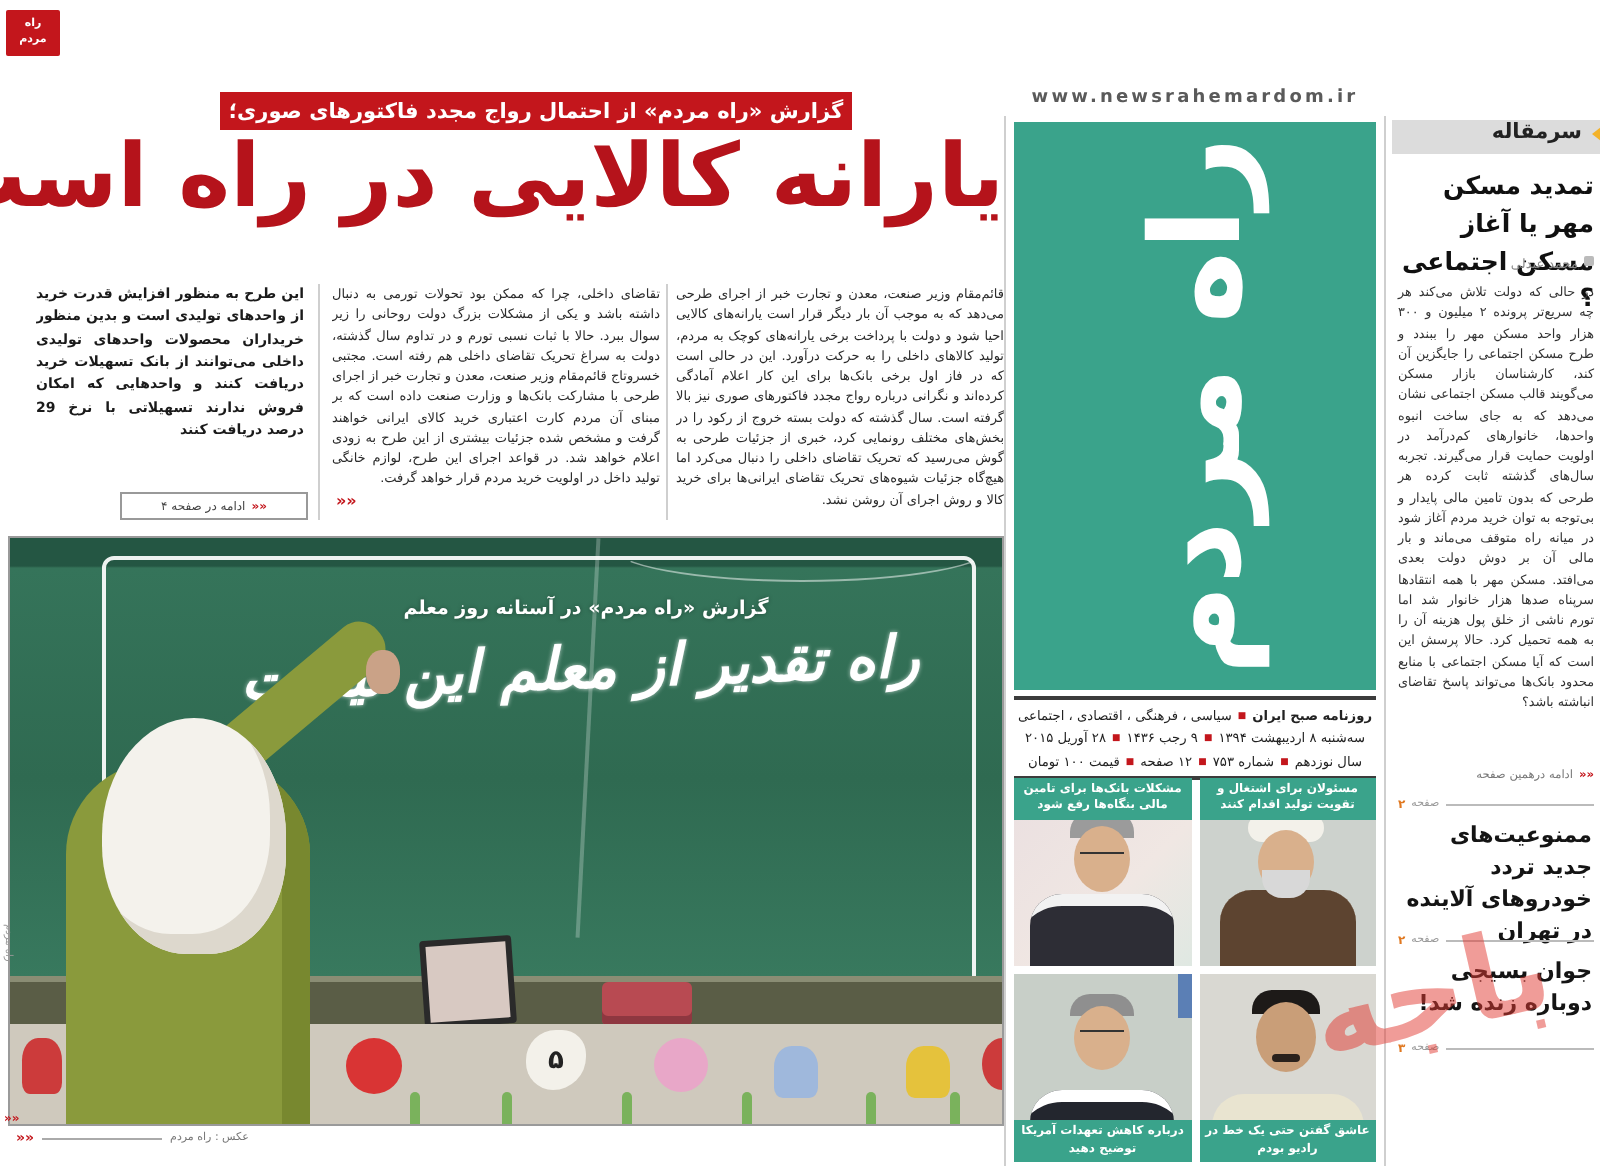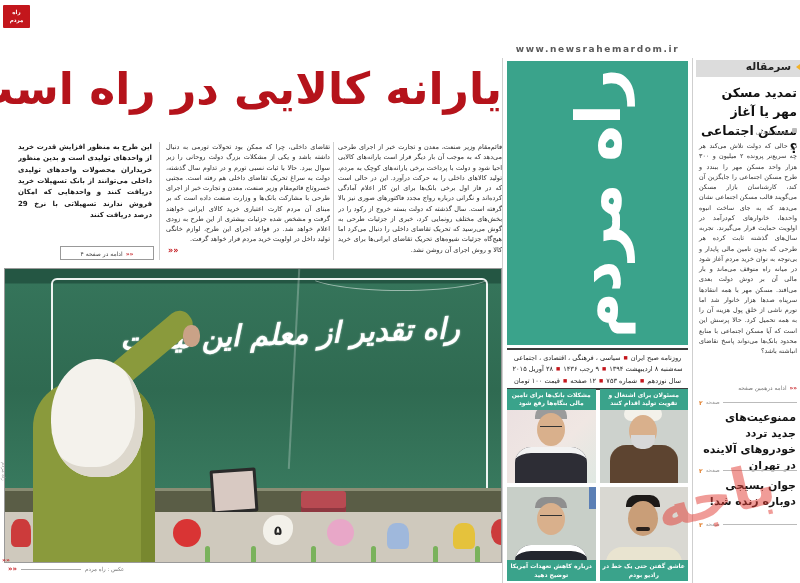--- a/index.html
+++ b/index.html
@@ -72,21 +72,21 @@
 
   
   .website{left:505px;top:44px;width:185px;text-align:center;font-size:9px;font-weight:bold;
            color:#5a5a5a;letter-spacing:1.6px;direction:ltr;font-family:"DejaVu Sans",sans-serif}
   .logo-box{left:507px;top:61px;width:181px;height:284px;background:#3aa38b;overflow:hidden}
   .logo-text{position:absolute;left:50%;top:50%;transform:translate(-50%,-50%) rotate(-90deg);
              color:#fff;font-size:62px;font-weight:bold;white-space:nowrap;letter-spacing:2px}
   .info-strip{left:507px;top:348px;width:181px;height:38px;border-top:2px solid #3c3c3c;border-bottom:2px solid #3c3c3c;
               display:flex;flex-direction:column;justify-content:space-evenly;text-align:center}
   .info-row{font-size:6.6px;color:#222;display:flex;justify-content:center;align-items:center;flex-wrap:nowrap;white-space:nowrap}
-  .info-row .b{font-weight:normal}
+  .info-row .b{font-weight:bold}
   .seg+.seg::before{content:"■";color:#c3161c;font-size:4.5px;margin:0 3px;vertical-align:1px}
 
   .pgrid{left:507px;top:389px;width:181px;height:192px;display:grid;gap:4px;
          grid-template-columns:1fr 1fr;grid-template-rows:1fr 1fr;direction:rtl}
   .pcell{position:relative;overflow:hidden;background:#d5d5d1}
   .pcap{position:absolute;left:0;width:100%;background:#3aa38b;color:#fff;font-size:6px;line-height:1.4;
         font-weight:bold;text-align:center;padding:2px 2px;box-sizing:border-box;z-index:3}
   .cap-top{top:0}.cap-bottom{bottom:0}
   .head{position:absolute;border-radius:50%;background:#d9b08c;z-index:2}
   .torso{position:absolute;bottom:0;border-radius:16px 16px 0 0;z-index:1}
@@ -152,39 +152,43 @@
 </head>
 <body>
 
 <div class="sheet">
 
   <div class="abs stamp">
     <span>راه</span>
     <span>مردم</span>
   </div>
 
+  <div class="abs kicker">
+    <span>گزارش «راه مردم» از احتمال رواج مجدد فاکتورهای صوری؛</span>
+  </div>
   <div class="abs headline">یارانه کالایی در راه است</div>
 
   <div class="abs sidebar-note">این طرح به منظور افزایش قدرت خرید از واحدهای تولیدی است و بدین منظور خریداران محصولات واحدهای تولیدی داخلی می‌توانند از بانک تسهیلات خرید دریافت کنند و واحدهایی که امکان فروش ندارند تسهیلاتی با نرخ 29 درصد دریافت کنند</div>
   <div class="abs sidebar-more">
     <span class="mk">««</span>
     <span>ادامه در صفحه ۴</span>
   </div>
   <div class="abs lead-col c1">قائم‌مقام وزیر صنعت، معدن و تجارت خبر از اجرای طرحی می‌دهد که به موجب آن بار دیگر قرار است یارانه‌های کالایی احیا شود و دولت با پرداخت برخی یارانه‌های کوچک به مردم، تولید کالاهای داخلی را به حرکت درآورد. این در حالی است که در فاز اول برخی بانک‌ها برای این کار اعلام آمادگی کرده‌اند و نگرانی درباره رواج مجدد فاکتورهای صوری نیز بالا گرفته است. سال گذشته که دولت بسته خروج از رکود را در بخش‌های مختلف رونمایی کرد، خبری از جزئیات طرحی به گوش می‌رسید که تحریک تقاضای داخلی را دنبال می‌کرد اما هیچ‌گاه جزئیات شیوه‌های تحریک تقاضای ایرانی‌ها برای خرید کالا و روش اجرای آن روشن نشد.</div>
   <div class="abs lead-col c2">تقاضای داخلی، چرا که ممکن بود تحولات تورمی به دنبال داشته باشد و یکی از مشکلات بزرگ دولت روحانی را زیر سوال ببرد. حالا با ثبات نسبی تورم و در تداوم سال گذشته، دولت به سراغ تحریک تقاضای داخلی هم رفته است. مجتبی خسروتاج قائم‌مقام وزیر صنعت، معدن و تجارت خبر از اجرای طرحی با مشارکت بانک‌ها و وزارت صنعت داده است که بر مبنای آن مردم کارت اعتباری خرید کالای ایرانی خواهند گرفت و مشخص شده جزئیات بیشتری از این طرح به زودی اعلام خواهد شد. در قواعد اجرای این طرح، لوازم خانگی تولید داخل در اولویت خرید مردم قرار خواهد گرفت.</div>
   <div class="abs endmark">««</div>
   <div class="abs vrule mv1"></div>
   <div class="abs vrule mv2"></div>
 
   <div class="abs photo">
     <div class="board">
       <div class="board-crack"></div>
       <div class="board-arc"></div>
     </div>
     <div class="pframe"></div>
+    <div class="badge-line">گزارش «راه مردم» در آستانه روز معلم</div>
     <div class="chalk-line">راه تقدیر از معلم این نیست</div>
     <div class="tray"></div>
     <div class="chalkbox"></div>
     <div class="eraser"></div>
     <div class="wall"></div>
 
     <div class="flower" style="left:168px;top:250px;width:28px;height:28px;background:#d93434"></div>
     <div class="num-flower">
       <span>۵</span>
     </div>

